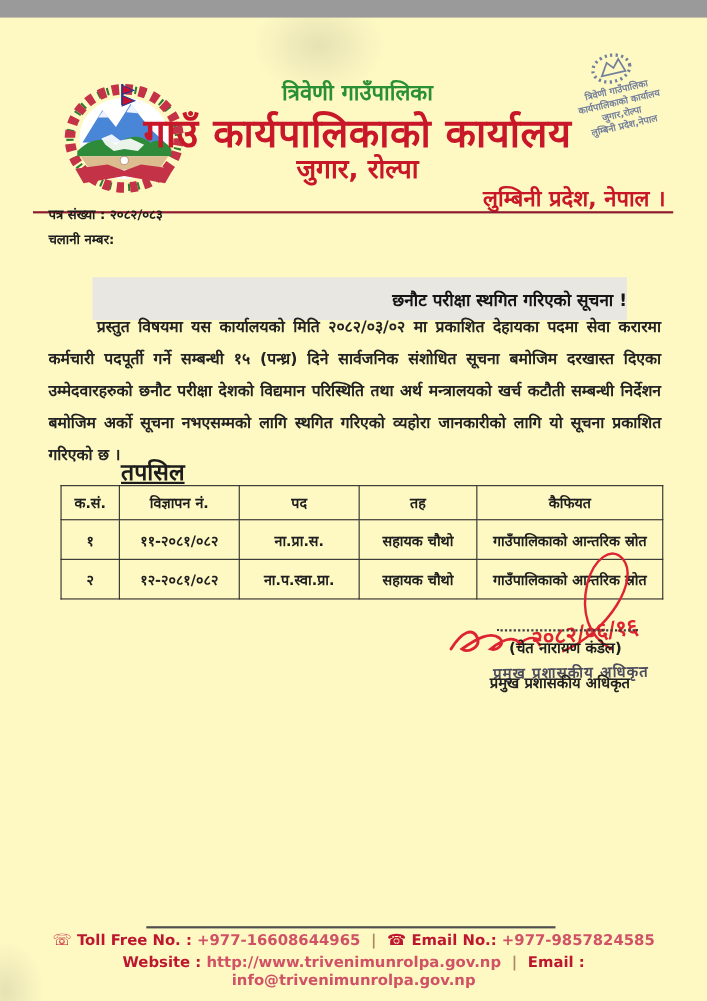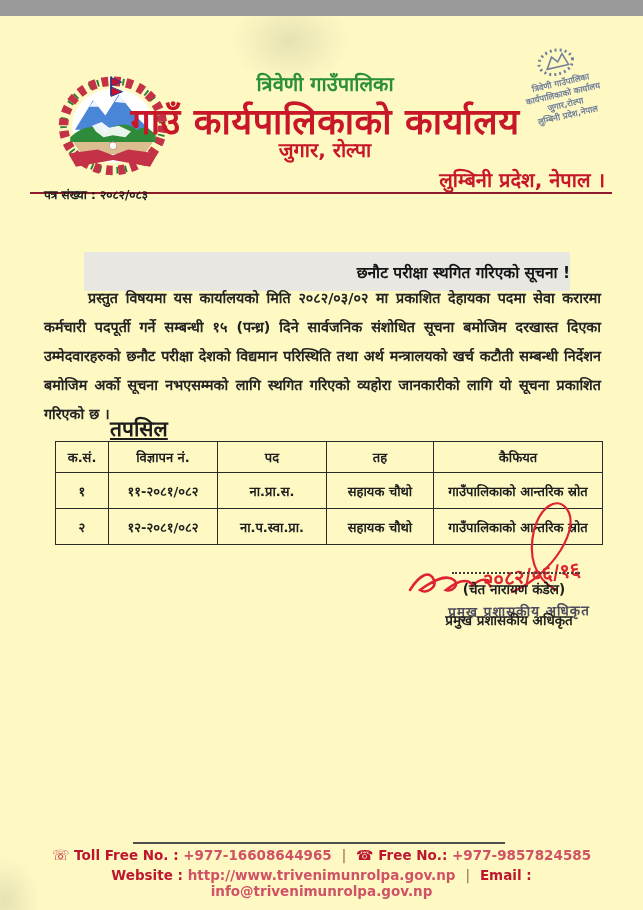--- a/index.html
+++ b/index.html
@@ -10,21 +10,21 @@
     color:#1d1d1d;
   }
   .smudge{position:absolute;border-radius:50%;background:radial-gradient(closest-side,rgba(120,120,110,.18),rgba(120,120,110,0));}
   
   .logo{position:absolute;left:56px;top:54px;width:114px;height:106px;}
   .muni-name{position:absolute;left:170px;top:54px;width:310px;text-align:center;
     font-size:20px;font-weight:700;color:var(--green);}
   .office-name{position:absolute;left:120px;top:80px;width:410px;text-align:center;
     font-size:36px;font-weight:800;color:var(--red);letter-spacing:.5px;}
   .office-addr{position:absolute;left:170px;top:120px;width:310px;text-align:center;
-    font-size:20px;font-weight:700;color:var(--red);}
+    font-size:24px;font-weight:700;color:var(--red);}
   .province{position:absolute;right:38px;top:150px;font-size:20px;font-weight:700;color:var(--red);}
   .head-rule{position:absolute;left:30px;top:176px;width:582px;height:2px;background:#8e1b2e;}
   
   .stamp{position:absolute;left:497px;top:30px;width:140px;height:130px;
     transform:rotate(-13deg);color:#5d6c94;opacity:.85;text-align:center;}
   .stamp .s-line{font-size:8.5px;line-height:11px;font-weight:700;white-space:nowrap;}
   .stamp svg{display:block;margin:0 auto 1px auto;}
   
   .meta-left{position:absolute;left:44px;top:168px;font-size:12px;font-weight:700;line-height:23px;}
   .meta-right{position:absolute;right:34px;top:186px;font-size:13.5px;font-weight:700;line-height:23px;text-align:right;}
@@ -103,20 +103,23 @@
   </div>
 
   <div class="province">लुम्बिनी प्रदेश, नेपाल ।</div>
   <div class="head-rule"></div>
 
   <div class="meta-left">
     <div>
       <span>पत्र संख्या :</span>
       <span>२०८२/०८३</span>
     </div>
+    <div>
+      <span>चलानी नम्बर:</span>
+    </div>
   </div>
 
   <div class="title-band">
     <span>छनौट परीक्षा स्थगित गरिएको सूचना !</span>
   </div>
 
   <div class="body-par">प्रस्तुत विषयमा यस कार्यालयको मिति २०८२/०३/०२ मा प्रकाशित देहायका पदमा सेवा करारमा कर्मचारी पदपूर्ती गर्ने सम्बन्धी १५ (पन्ध्र) दिने सार्वजनिक संशोधित सूचना बमोजिम दरखास्त दिएका उम्मेदवारहरुको छनौट परीक्षा देशको विद्यमान परिस्थिति तथा अर्थ मन्त्रालयको खर्च कटौती सम्बन्धी निर्देशन बमोजिम अर्को सूचना नभएसम्मको लागि स्थगित गरिएको व्यहोरा जानकारीको लागि यो सूचना प्रकाशित गरिएको छ ।</div>
 
   <div class="tapasil">तपसिल</div>
   <table class="sched">
@@ -162,21 +165,21 @@
     <div class="printline">प्रमुख प्रशासकीय अधिकृत</div>
   </div>
 
   <div class="foot-rule"></div>
   <div class="foot-line fl1">
     <span class="f-icon">☏</span>
     <span class="f-label">Toll Free No. :</span>
     <span class="f-value">+977-16608644965</span>
     <span class="f-sep">|</span>
     <span class="f-icon">☎</span>
-    <span class="f-label">Free No.:</span>
+    <span class="f-label">Email No.:</span>
     <span class="f-value">+977-9857824585</span>
   </div>
   <div class="foot-line fl2">
     <span class="f-label">Website :</span>
     <span class="f-value">http://www.trivenimunrolpa.gov.np</span>
     <span class="f-sep">|</span>
     <span class="f-label">Email :</span>
     <span class="f-value">info@trivenimunrolpa.gov.np</span>
   </div>
 

